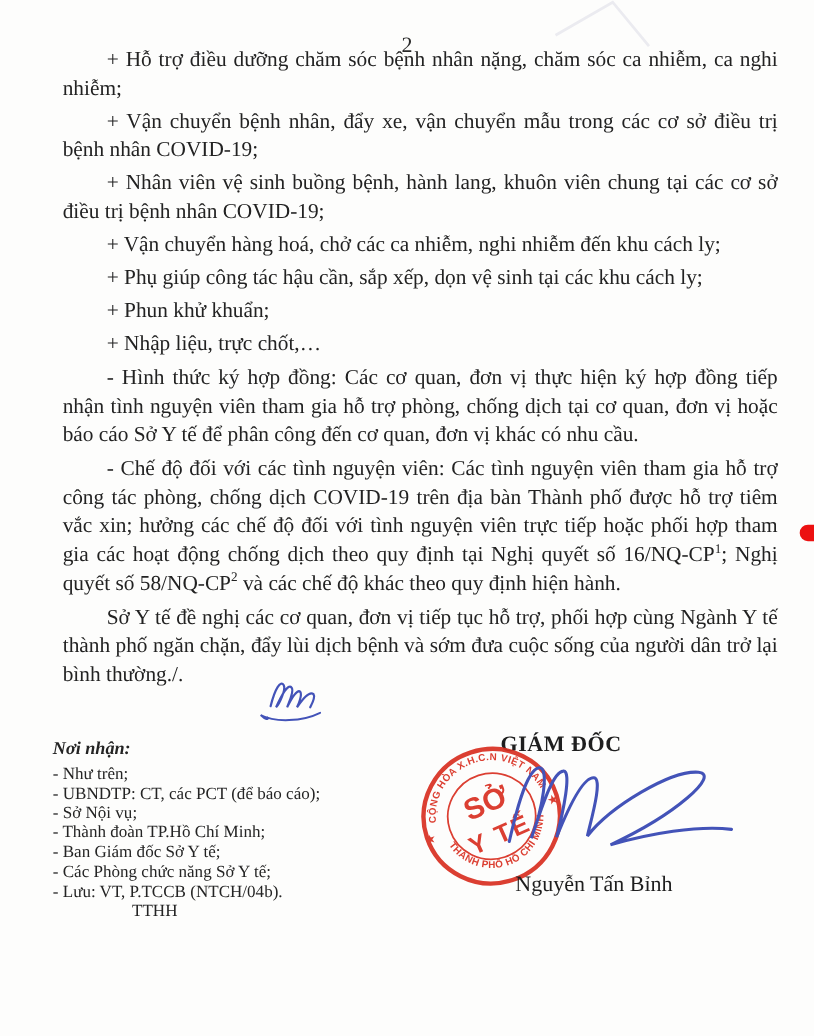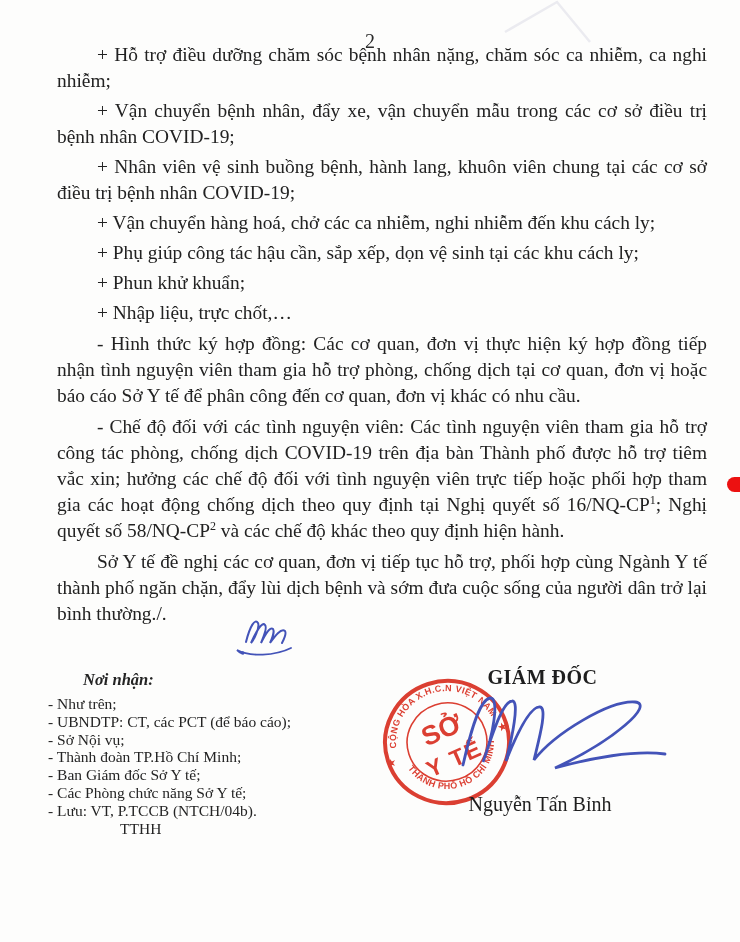--- a/index.html
+++ b/index.html
@@ -20,26 +20,26 @@
   .content p{margin:0 0 4px 0;text-indent:40px;}
   .content p.para{margin-top:5px;}
   .bold{font-weight:normal;}
   sup{font-size:12px;line-height:0;vertical-align:super;}
   .fold{position:absolute;left:500px;top:0;}
   .initial{position:absolute;left:225px;top:610px;}
   .recipients{
     position:absolute;left:48px;top:670px;width:330px;
     font-family:"Liberation Serif", serif;color:#242424;
   }
-  .rhead{font-weight:bold;font-style:italic;font-size:16.5px;margin-bottom:5px;margin-left:35px;}
+  .rhead{font-weight:bold;font-style:italic;font-size:16.5px;margin-bottom:5px;}
   .ritem{font-size:15.5px;line-height:17.8px;}
   .ritem.indent{padding-left:72px;}
   .signtitle{
     position:absolute;left:455px;top:666px;width:175px;
-    text-align:center;font-weight:bold;font-size:20px;
+    text-align:left;font-weight:bold;font-size:20px;
     letter-spacing:0.5px;color:#1e1e1e;
   }
   .signname{
     position:absolute;left:440px;top:793px;width:200px;
     text-align:center;font-weight:normal;font-size:20px;color:#1e1e1e;
   }
   .seal{
     position:absolute;left:380px;top:676px;
     transform:rotate(-18deg);opacity:0.92;
   }

